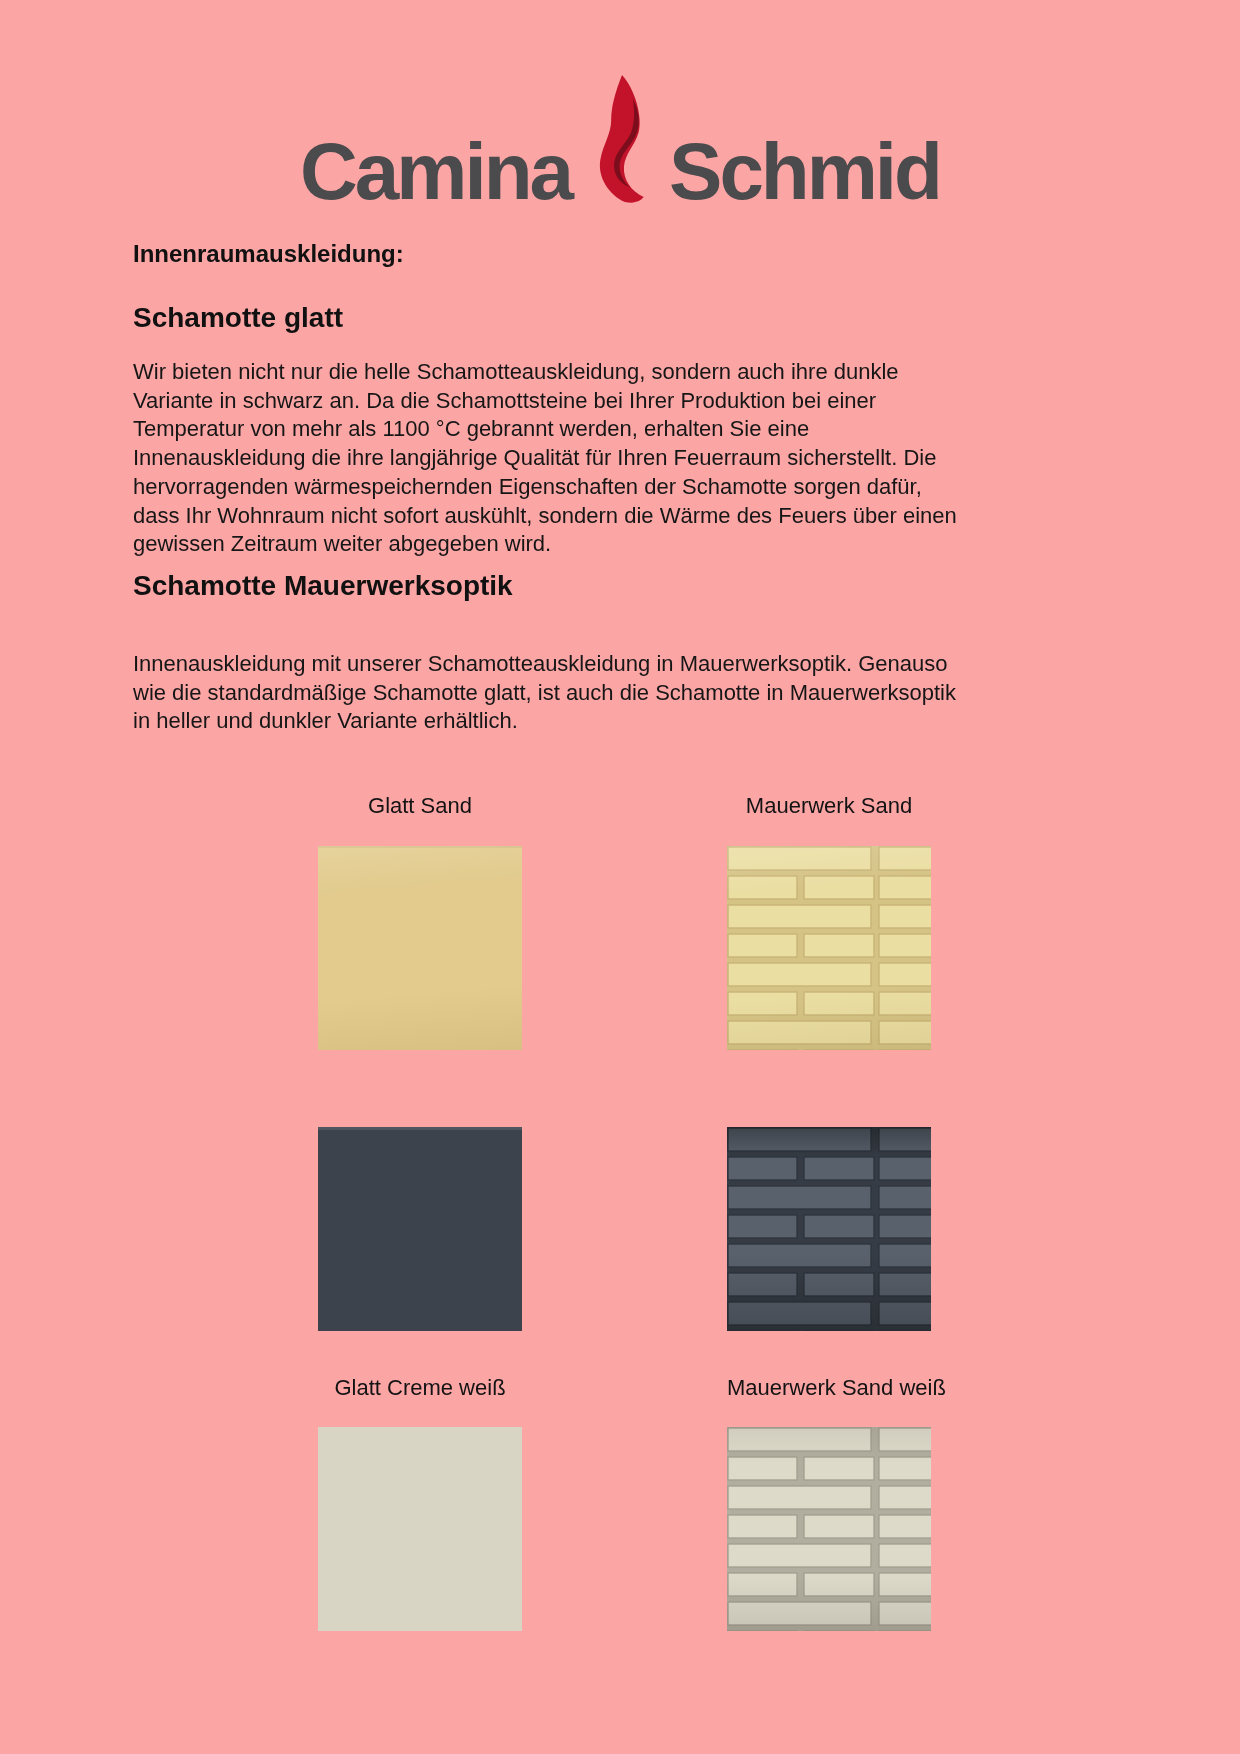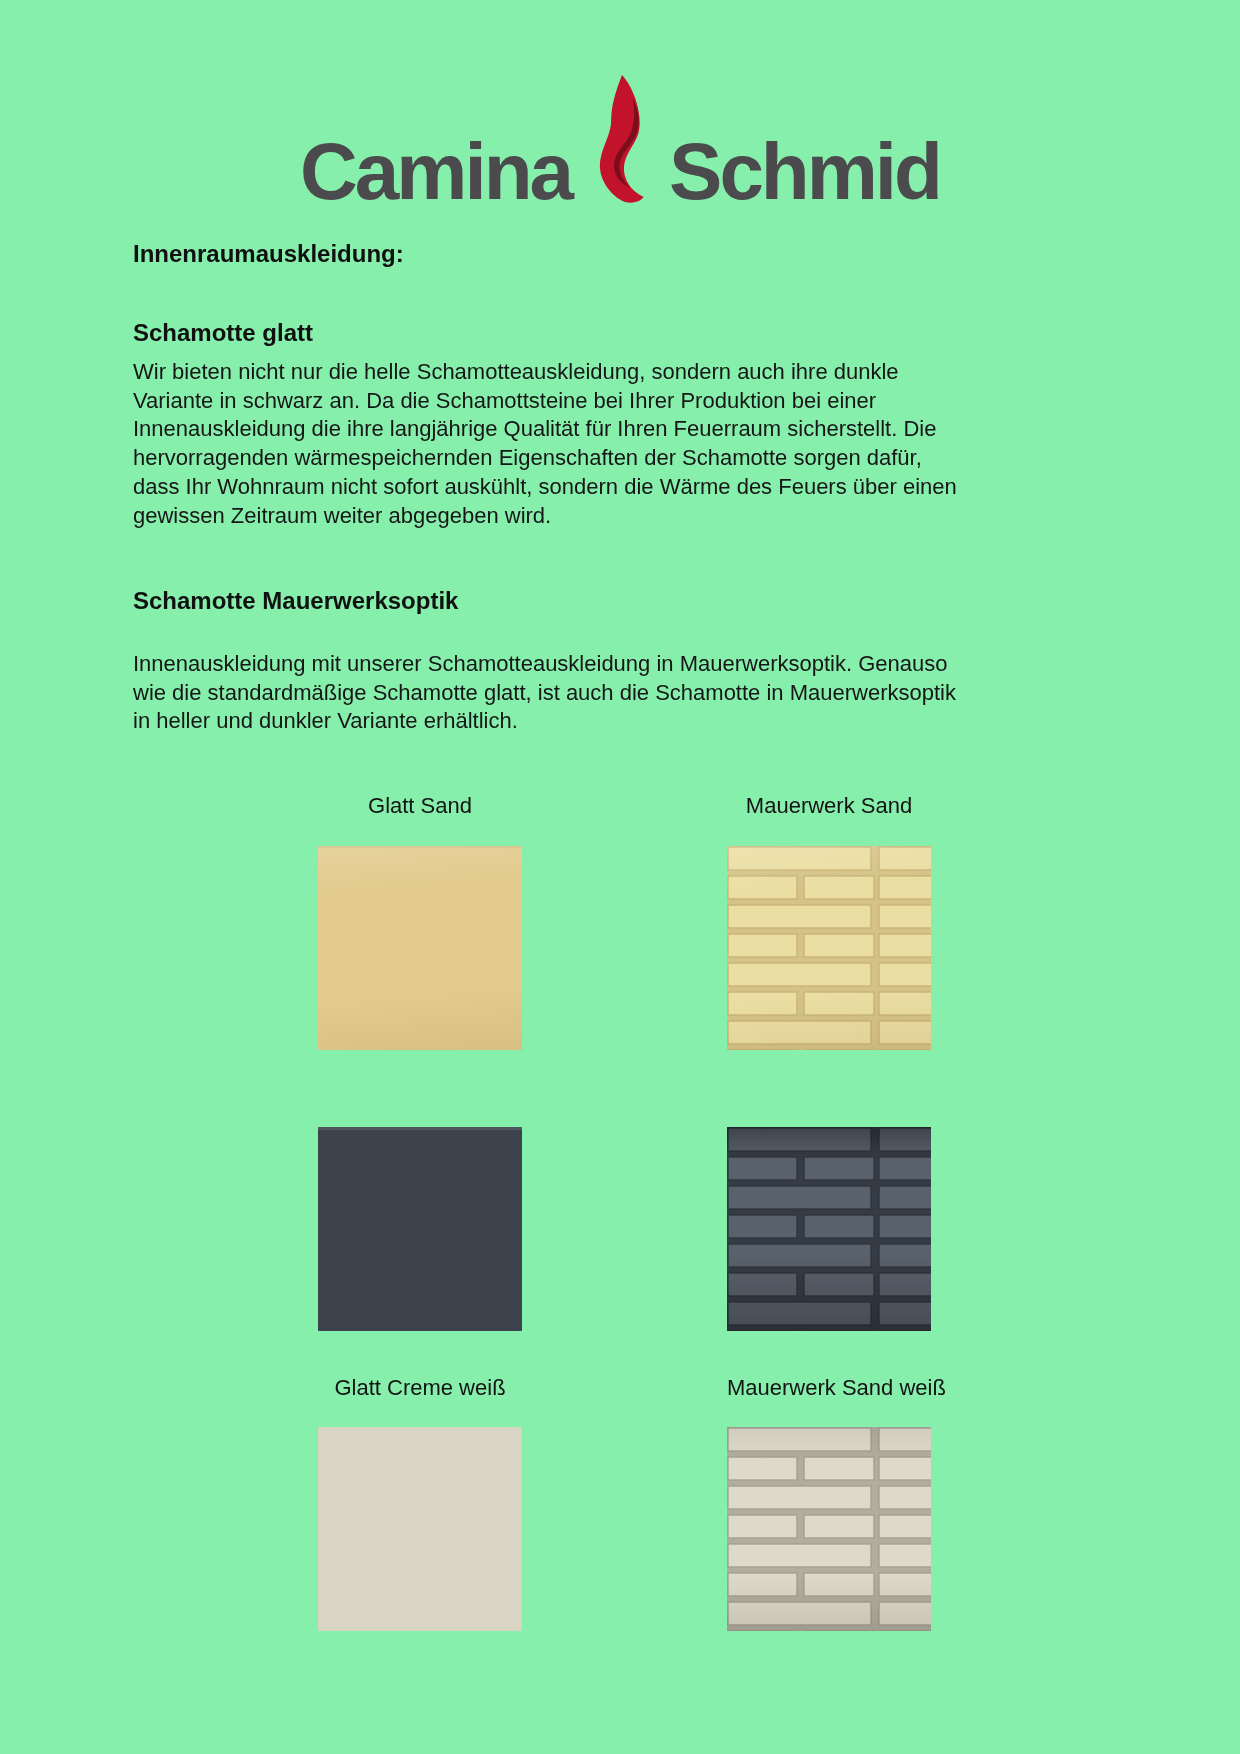--- a/index.html
+++ b/index.html
@@ -1,20 +1,20 @@
 <!DOCTYPE html>
 <html><head>
 <meta charset="utf-8">
 <style>
   html,body{margin:0;padding:0;background:#888;}
   .page{
     position:relative;
     width:1240px;height:1754px;
     margin:0 auto;
-    background:#86efac;
+    background:#fca5a5;
     font-family:"Liberation Sans","DejaVu Sans",sans-serif;
     color:#1a1a1a;
     overflow:hidden;
   }
   
   .logo{
     position:absolute;top:73px;left:0;right:0;
     display:flex;justify-content:center;align-items:flex-end;
   }
   .logo .brand{
@@ -22,21 +22,21 @@
     line-height:0.82;
   }
   .logo svg{display:block;margin:0 14px 0 18px;}
   
   .doc-title{
     position:absolute;left:133px;top:240px;
     font-size:24px;font-weight:bold;color:#111;
   }
   .sec-heading{
     position:absolute;left:133px;
-    font-size:24px;font-weight:bold;color:#111;margin-top:17px;
+    font-size:28px;font-weight:bold;color:#111;
   }
   .sec-heading.s1{top:302px;}
   .sec-heading.s2{top:570px;}
   .para{
     position:absolute;left:133px;right:120px;
     font-size:22px;line-height:28.7px;color:#161616;
   }
   .para.p1{top:358px;}
   .para.p2{top:650px;}
   
@@ -80,20 +80,21 @@
     <span class="brand" style="color: rgb(75, 75, 77);">Schmid</span>
   </div>
 
   <div class="doc-title">Innenraumauskleidung:</div>
 
   <div class="sec-heading s1">Schamotte glatt</div>
 
   <div class="para p1">
     <div>Wir bieten nicht nur die helle Schamotteauskleidung, sondern auch ihre dunkle</div>
     <div>Variante in schwarz an. Da die Schamottsteine bei Ihrer Produktion bei einer</div>
+    <div>Temperatur von mehr als 1100 °C gebrannt werden, erhalten Sie eine</div>
     <div>Innenauskleidung die ihre langjährige Qualität für Ihren Feuerraum sicherstellt. Die</div>
     <div>hervorragenden wärmespeichernden Eigenschaften der Schamotte sorgen dafür,</div>
     <div>dass Ihr Wohnraum nicht sofort auskühlt, sondern die Wärme des Feuers über einen</div>
     <div>gewissen Zeitraum weiter abgegeben wird.</div>
   </div>
 
   <div class="sec-heading s2">Schamotte Mauerwerksoptik</div>
 
   <div class="para p2">
     <div>Innenauskleidung mit unserer Schamotteauskleidung in Mauerwerksoptik. Genauso</div>

